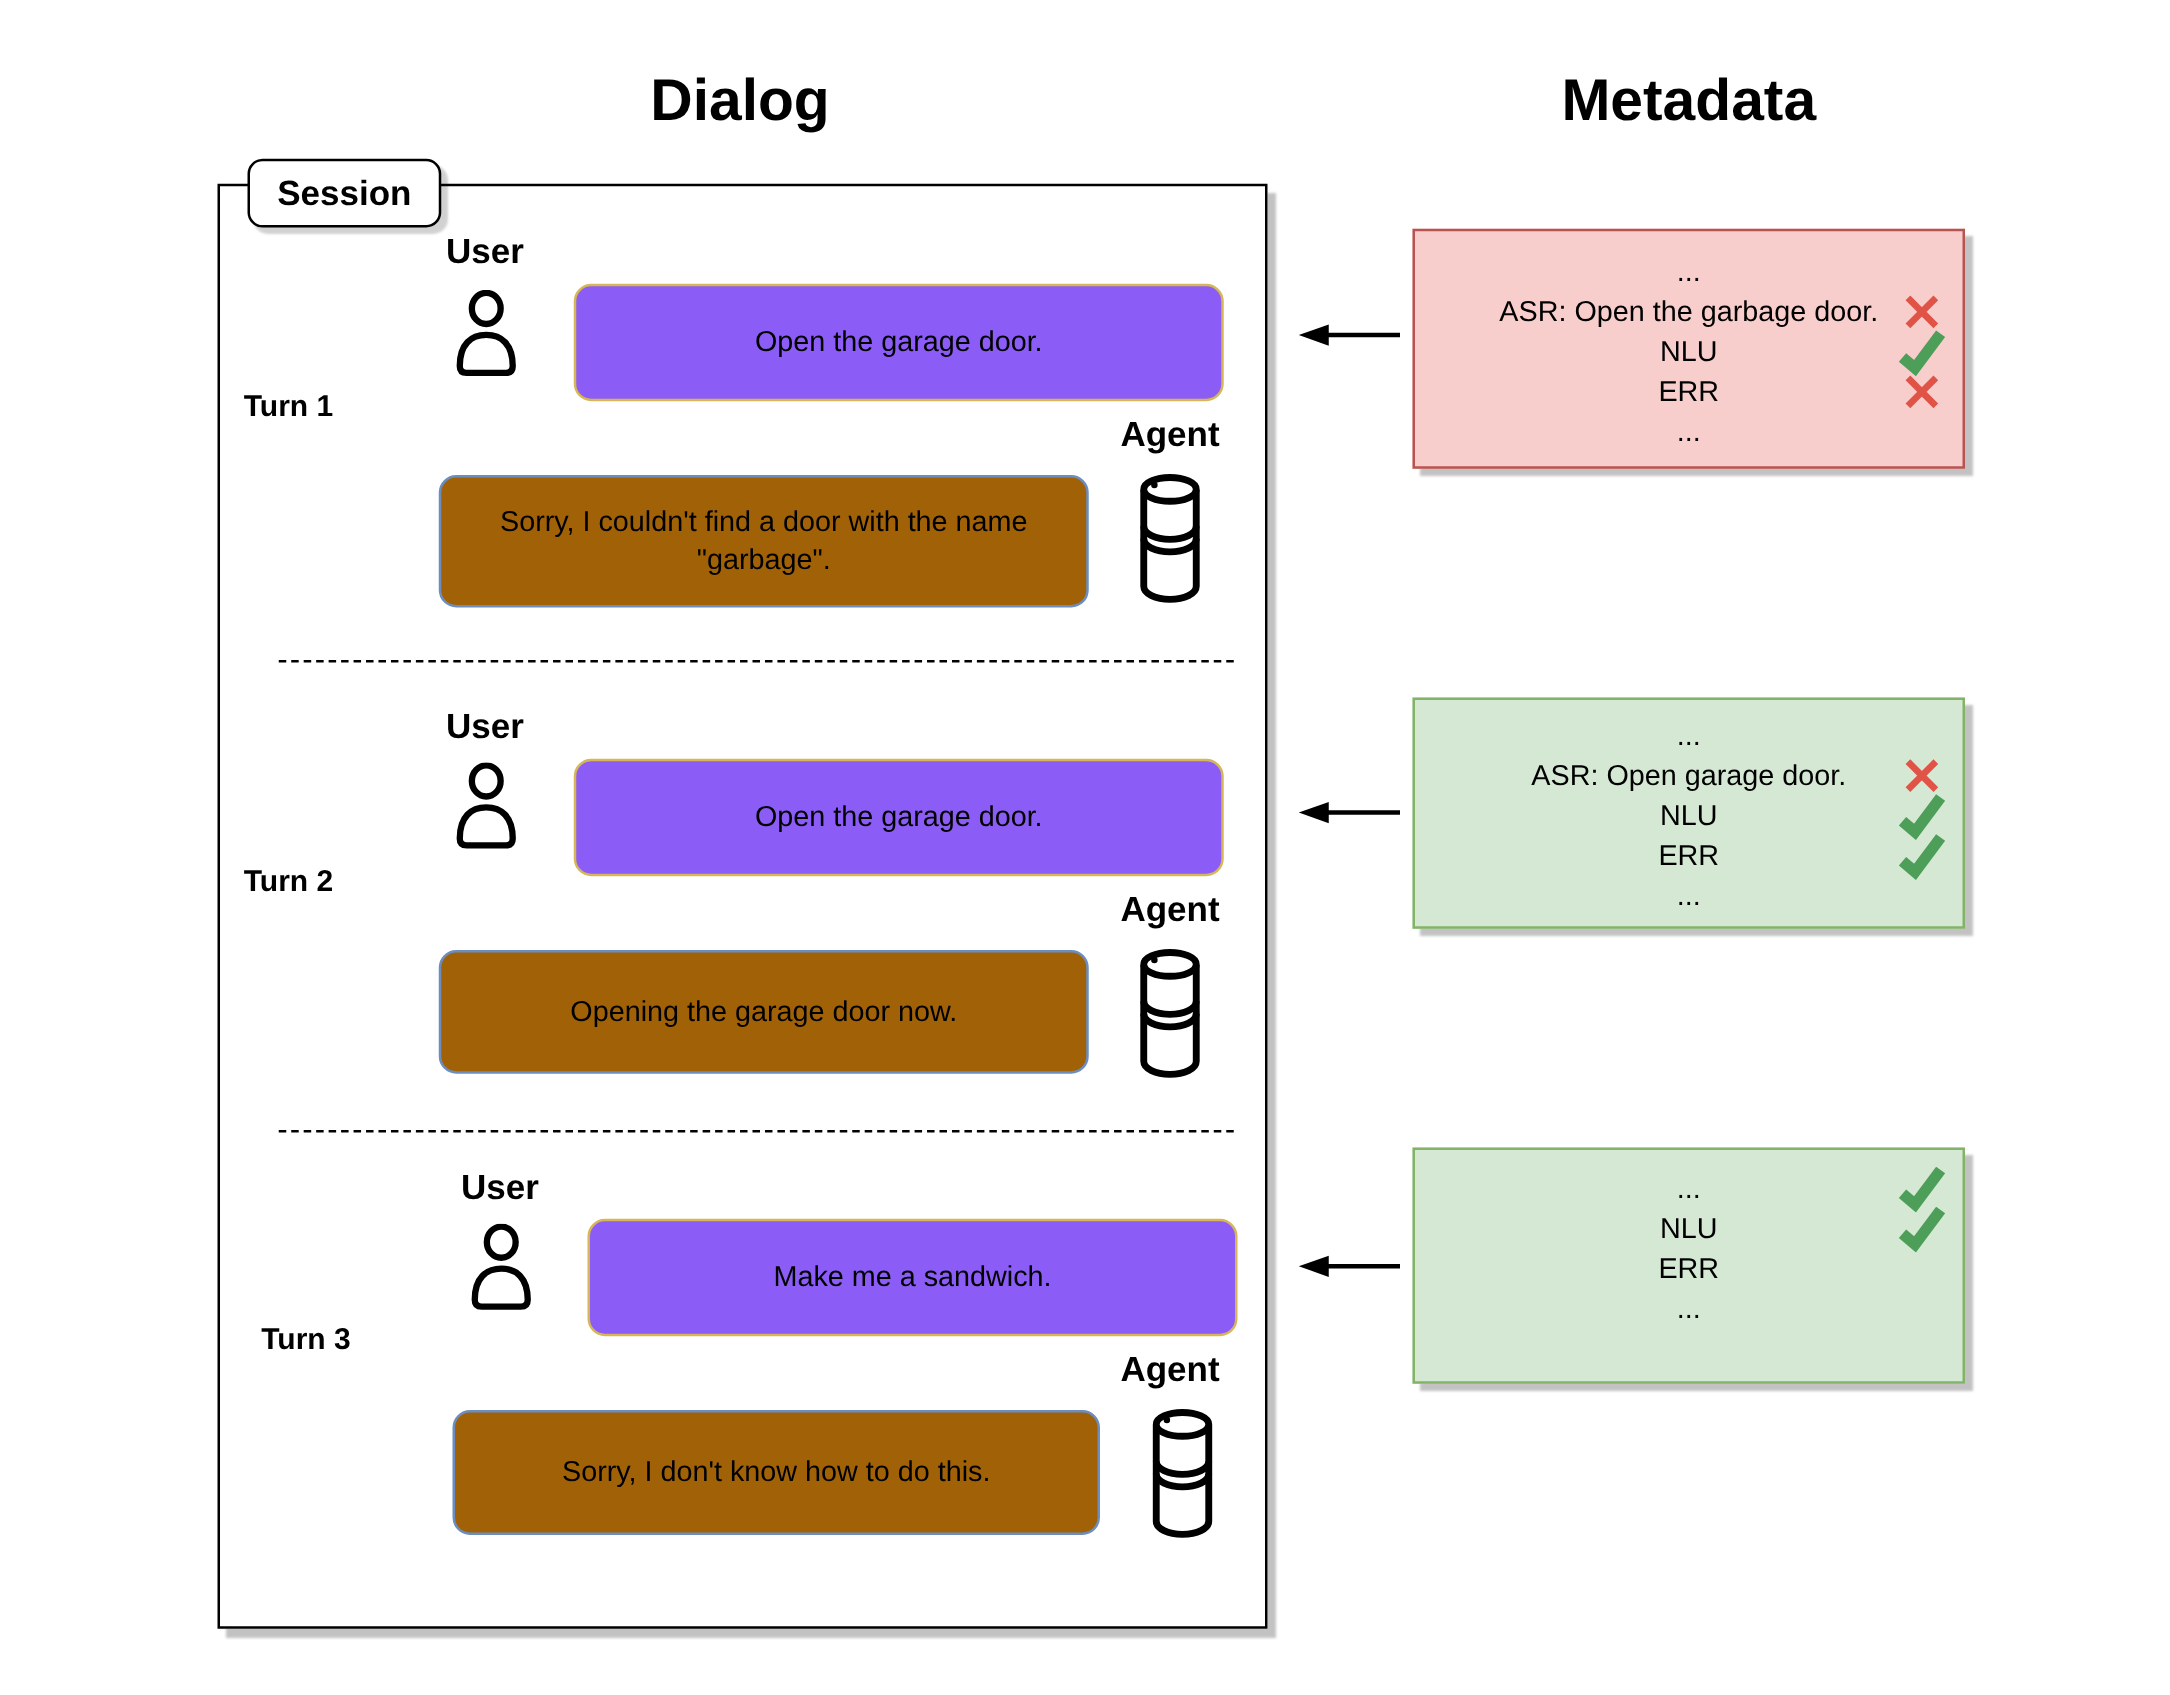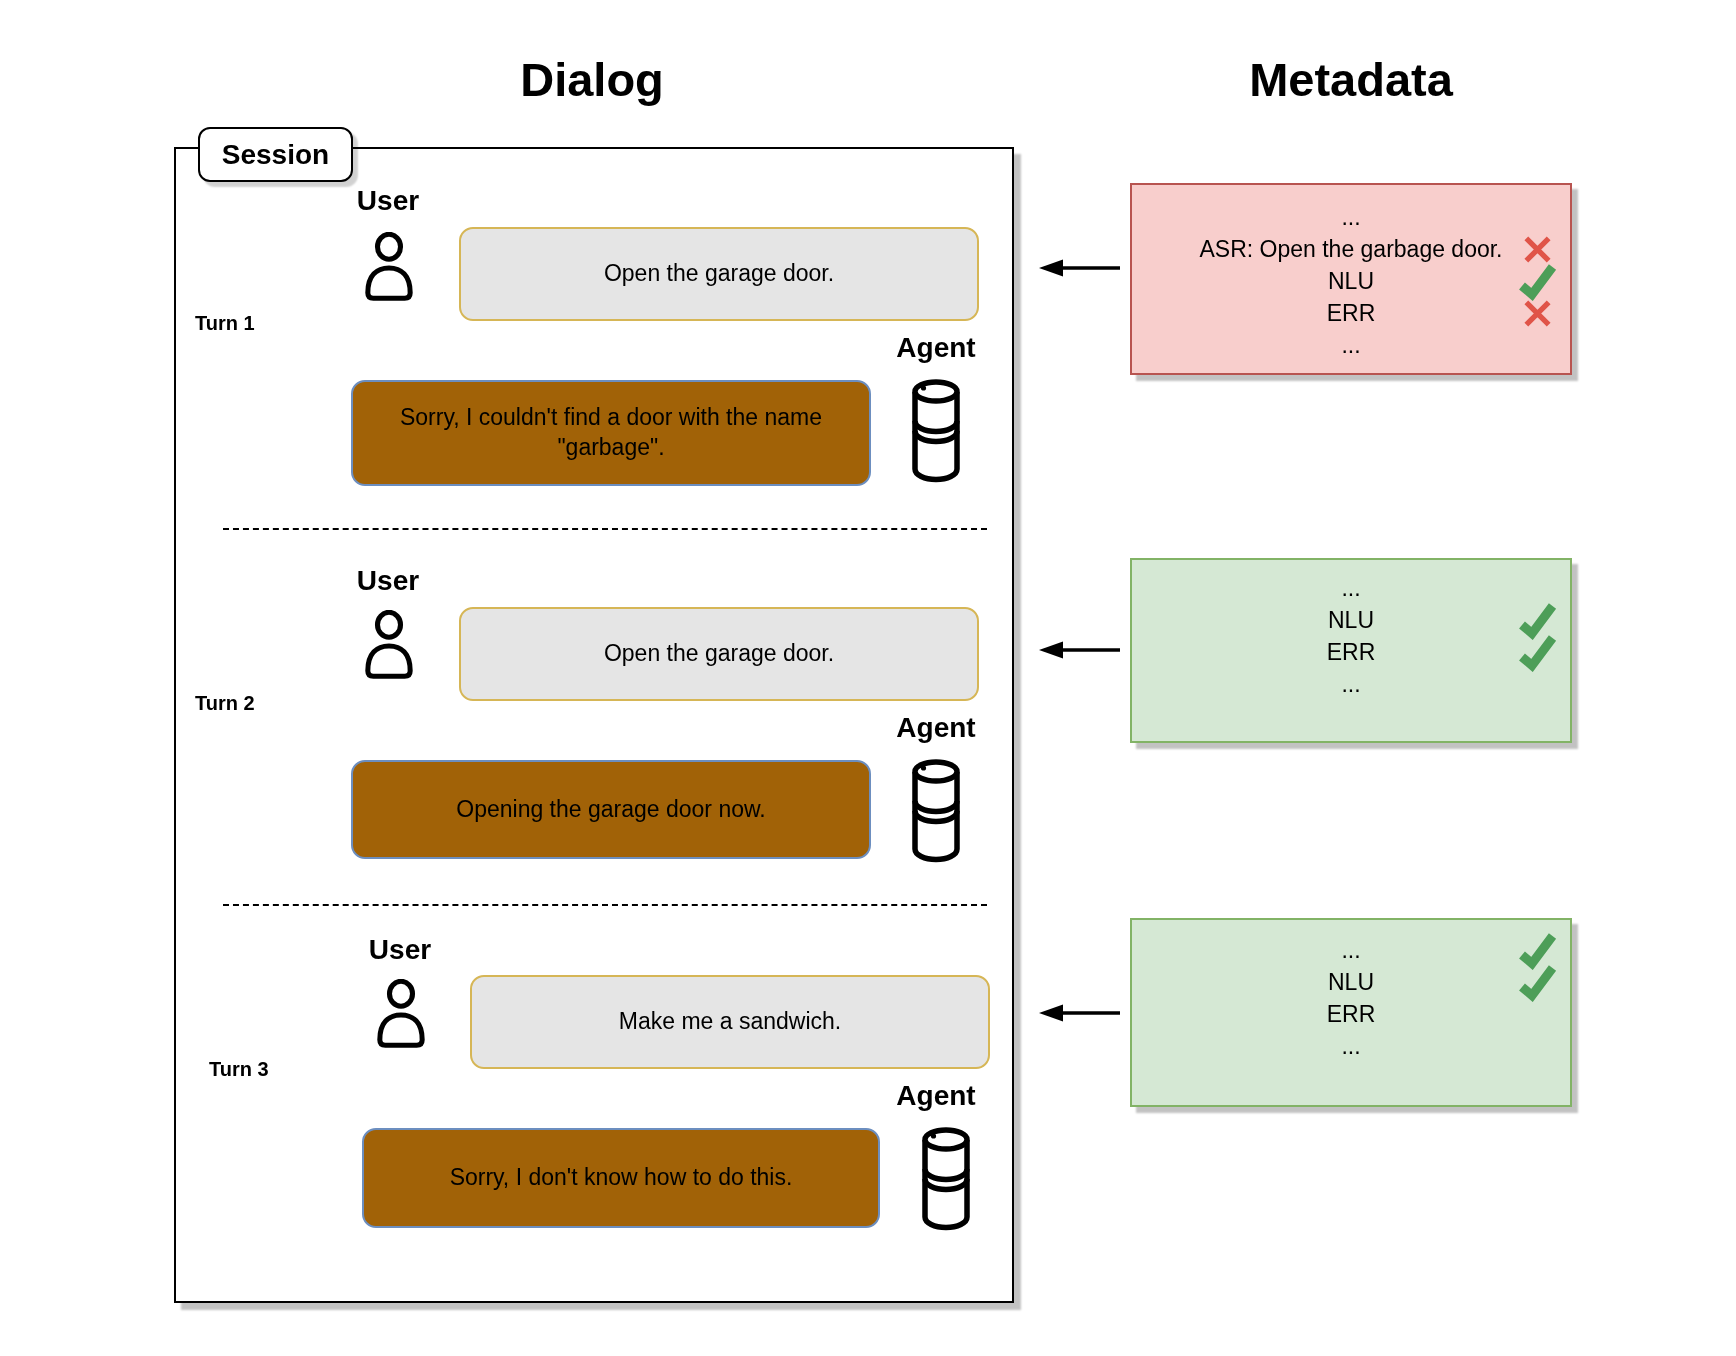--- a/index.html
+++ b/index.html
@@ -32,33 +32,33 @@
     box-shadow: 5px 5px 2px rgba(0,0,0,0.18);
     display: flex; align-items: center; justify-content: center;
     font-size: 28px; font-weight: bold;
     z-index: 3;
   }
 
   .who-label {
     font-size: 28px; font-weight: bold; text-align: center;
   }
   .turn-label {
-    font-size: 20px; font-weight: bold;
+    font-size: 24px; font-weight: bold;
   }
 
   .bubble {
     border-radius: 14px;
     display: flex; align-items: center; justify-content: center;
     text-align: center;
     font-size: 23px;
     line-height: 1.3;
     padding: 0 10px;
     box-sizing: border-box;
   }
-  .bubble-user  { background: #e5e5e5; border: 2px solid #d6b656; }
+  .bubble-user  { background: #8b5cf6; border: 2px solid #d6b656; }
   .bubble-agent { background: #a16207; border: 2px solid #6c8ebf; }
 
   .separator {
     border-top: 2.5px dashed #000000;
     height: 0;
   }
 
   .meta-box {
     left: 1130px;
     width: 442px;
@@ -214,20 +214,28 @@
       <span class="meta-mark"></span>
     </div>
   </div>
 
   <div class="abs meta-box" style="top: 558px; height: 185px; padding-top: 12px; background: rgb(213, 232, 212); border-color: rgb(130, 179, 102);">
     <div class="meta-row">
       <span>...</span>
       <span class="meta-mark"></span>
     </div>
     <div class="meta-row">
+      <span>ASR: Open garage door.</span>
+      <span class="meta-mark">
+          <svg viewBox="0 0 34 34" width="33" height="33">
+            <path d="M5.5 5.5 L28.5 28.5 M28.5 5.5 L5.5 28.5" fill="none" stroke="#e05448" stroke-width="5.5"></path>
+          </svg>
+        </span>
+    </div>
+    <div class="meta-row">
       <span>NLU</span>
       <span class="meta-mark">
           <svg viewBox="0 0 42 40" width="42" height="40">
             <path d="M6 25 L16 33.5 L36.5 6" fill="none" stroke="#4d9e58" stroke-width="9"></path>
           </svg>
         </span>
     </div>
     <div class="meta-row">
       <span>ERR</span>
       <span class="meta-mark">

